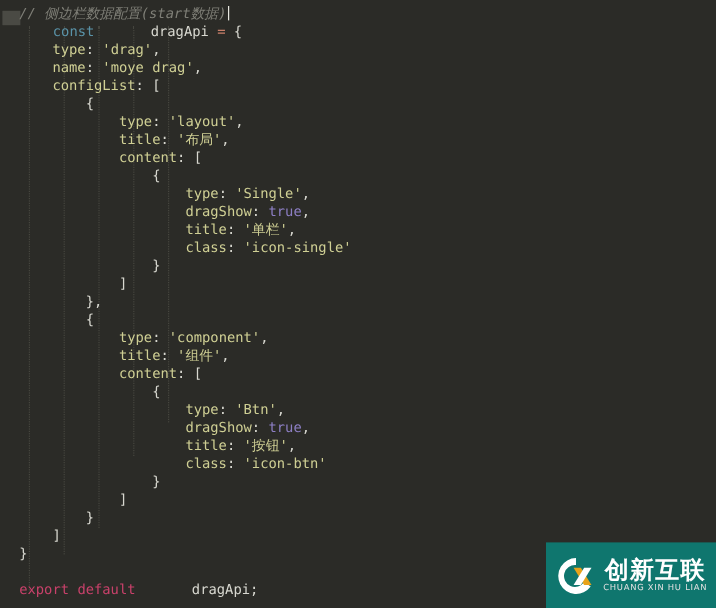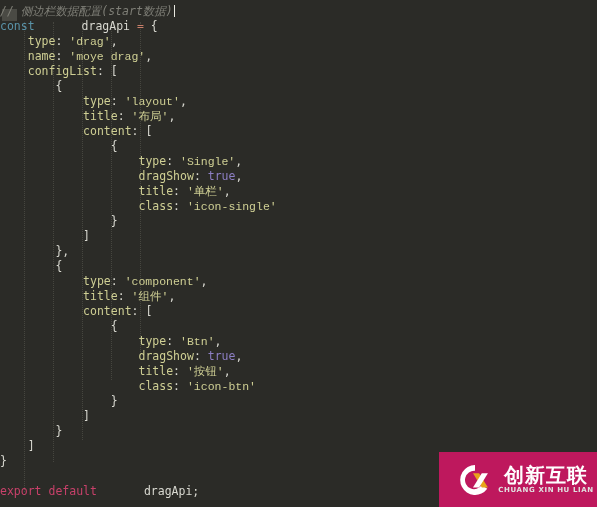--- a/index.html
+++ b/index.html
@@ -44,33 +44,33 @@
     padding: 0;
     font-family: "DejaVu Sans Mono", monospace;
     font-size: 11.5px;
     line-height: 15px;
     color: #d6d6c2;
     white-space: pre;
   }
 
   .line {
     height: 15px;
-    padding-left: 0;
+    padding-left: 16px;
     white-space: pre;
   }
 
   
   .cmt   { color: #7f7f77; font-style: italic; }
-  .kw    { color: #5a93a8; }          
+  .kw    { color: #5a93a8; margin-left: 28px; }          
   .kw2   { color: #c8416a; }          
   .name  { color: #d8d8d0; margin-left: 40px; }          
   .op    { color: #c87f6a; }          
   .punc  { color: #d8d8d0; }          
   .prop  { color: #cfcf94; text-align: center; }          
-  .str   { color: #cfcf94; font-family: Liberation Mono, monospace; }          
+  .str   { color: #cfcf94; }          
   .bool  { color: #8d7fc4; text-align: right; }          
 
   
   .caret {
     display: inline-block;
     width: 1px;
     height: 12px;
     background: #e8e8e0;
     vertical-align: -2px;
     margin-left: 1px;
@@ -86,45 +86,43 @@
     background: #4a4a44;
   }
 
   
   .watermark {
     position: absolute;
     right: 0;
     bottom: 0;
     width: 142px;
     height: 55px;
-    background: #be185d;
+    background: #0f766e;
     display: flex;
     align-items: center;
     justify-content: center;
     gap: 6px;
-    padding-left: 16px;
   }
   .wm-logo { width: 34px; height: 34px; flex: none; }
   .wm-text { display: flex; flex-direction: column; align-items: center; }
   .wm-cn {
     font-family: "DejaVu Sans", sans-serif;
     font-weight: bold;
     font-size: 20px;
     color: #ffffff;
     letter-spacing: 1px;
     line-height: 22px;
   }
   .wm-en {
     font-family: "DejaVu Sans", sans-serif;
     font-size: 7px;
     color: #e0e0e0;
     letter-spacing: 0.6px;
     line-height: 9px;
     white-space: nowrap;
-    font-weight: bold;
   }
 </style>
 </head>
 <body>
 
 <div id="editor">
 
   <div class="fold-marker"></div>
 
   <div class="guides" id="guides">

